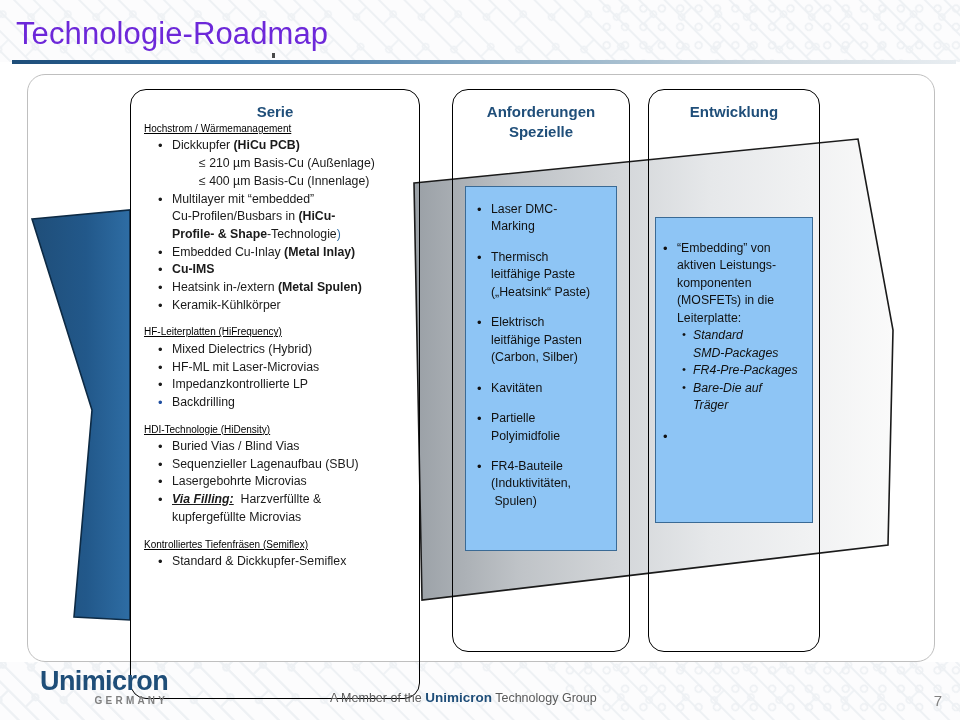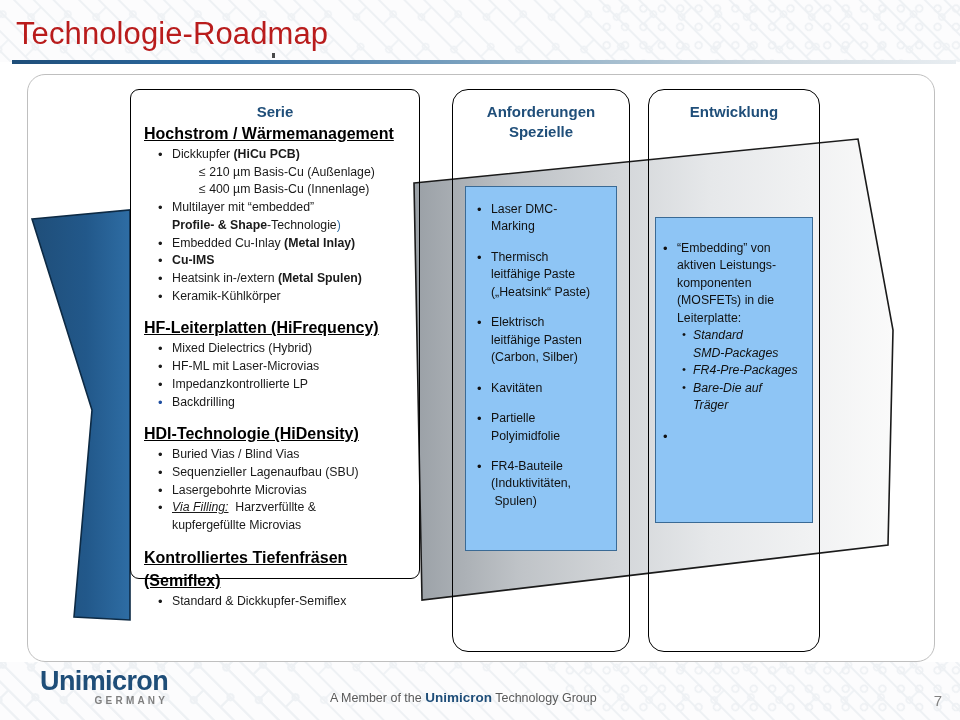--- a/index.html
+++ b/index.html
@@ -25,21 +25,21 @@
     width: 960px; height: 600px;
     background: #ffffff;
     z-index: 1;
   }
 
   
   .slide-title {
     position: absolute;
     left: 16px; top: 16px;
     font-size: 31px;
-    color: #b91c1c;
+    color: #6d28d9;
     font-weight: normal;
     letter-spacing: 0.1px;
     z-index: 6;
     white-space: nowrap;
   }
   .title-rule {
     position: absolute;
     left: 12px; top: 60px;
     width: 944px; height: 4px;
     background: linear-gradient(to right, #1F4E79 0%, #2E6DA4 22%, #8FAFC6 55%, #CFD9E0 80%, #E8EDF1 100%);
@@ -72,21 +72,21 @@
   }
 
   
   .col {
     position: absolute;
     border: 1.2px solid #000000;
     border-radius: 16px;
     background: transparent;
     z-index: 4;
   }
-  .col-serie   { left: 130px; top: 89px;  width: 290px; height: 490px; border-radius: 9px; }
+  .col-serie   { left: 130px; top: 89px;  width: 290px; height: 610px; }
   .col-spez    { left: 452px; top: 89px;  width: 178px; height: 563px; }
   .col-entw    { left: 648px; top: 89px;  width: 172px; height: 563px; }
 
   .col-head {
     position: absolute;
     left: 0; right: 0; top: 12px;
     text-align: center;
     font-size: 15px;
     font-weight: bold;
     color: #1F4E79;
@@ -100,43 +100,43 @@
     left: 144px; top: 122px;
     width: 266px;
     z-index: 5;
     font-size: 12.3px;
     color: #1a1a1a;
     line-height: 1.44;
   }
   .serie-body .grp { margin-bottom: 11px; }
   .serie-body .grp:last-child { margin-bottom: 8px; }
   .grp-title {
-    font-weight: bold;
+    font-weight: normal;
     text-decoration: underline;
-    font-size: 16px;
+    font-size: 10px;
     margin-bottom: 1px;
     color: #000;
   }
   .serie-body ul { list-style: none; }
   .serie-body li {
     position: relative;
     padding-left: 16px;
     margin-left: 12px;
   }
   .serie-body li > .dot {
     position: absolute;
     left: 2px; top: 0;
     font-size: 13px;
     line-height: 1.44;
   }
   .serie-body li .cont { display: block; padding-left: 0; }
   .sub-line { display: block; margin-left: 27px; }
   b { font-weight: bold; }
   i { font-style: italic; }
-  .u { text-decoration: underline; }
+  .u { text-decoration: underline; font-weight: bold; }
   .blue-dot { color: #1F4EA0; }
   .blue-paren { color: #2E6DA4; }
 
   
   .blue-panel {
     position: absolute;
     background: #8EC5F5;
     border: 1px solid #3a6a95;
     z-index: 5;
     font-size: 12.3px;
@@ -285,21 +285,21 @@
 
 <div class="col col-entw">
   <div class="col-head">Entwicklung</div>
 </div>
 
 <div class="serie-body" id="serie-body">
     <div class="grp">
       <div class="grp-title">Hochstrom / Wärmemanagement</div>
       <ul>
         <li><span class="dot">•</span><span>Dickkupfer <b>(HiCu PCB)</b><span class="sub-line">≤ 210 µm Basis-Cu (Außenlage)</span><span class="sub-line">≤ 400 µm Basis-Cu (Innenlage)</span></span></li>
-        <li><span class="dot">•</span><span>Multilayer mit “embedded”<span class="cont"><b>Profile- &amp; Shape</b>-Technologie<span class="blue-paren">)</span></span></span></li>
+        <li><span class="dot">•</span><span>Multilayer mit “embedded”<span class="cont">Cu-Profilen/Busbars in <b>(HiCu-</b></span><span class="cont"><b>Profile- &amp; Shape</b>-Technologie<span class="blue-paren">)</span></span></span></li>
         <li><span class="dot">•</span><span>Embedded Cu-Inlay <b>(Metal Inlay)</b></span></li>
         <li><span class="dot">•</span><span><b>Cu-IMS</b></span></li>
         <li><span class="dot">•</span><span>Heatsink in-/extern <b>(Metal Spulen)</b></span></li>
         <li><span class="dot">•</span><span>Keramik-Kühlkörper</span></li>
       </ul>
     </div>
     <div class="grp">
       <div class="grp-title">HF-Leiterplatten (HiFrequency)</div>
       <ul>
         <li><span class="dot">•</span><span>Mixed Dielectrics (Hybrid)</span></li>

